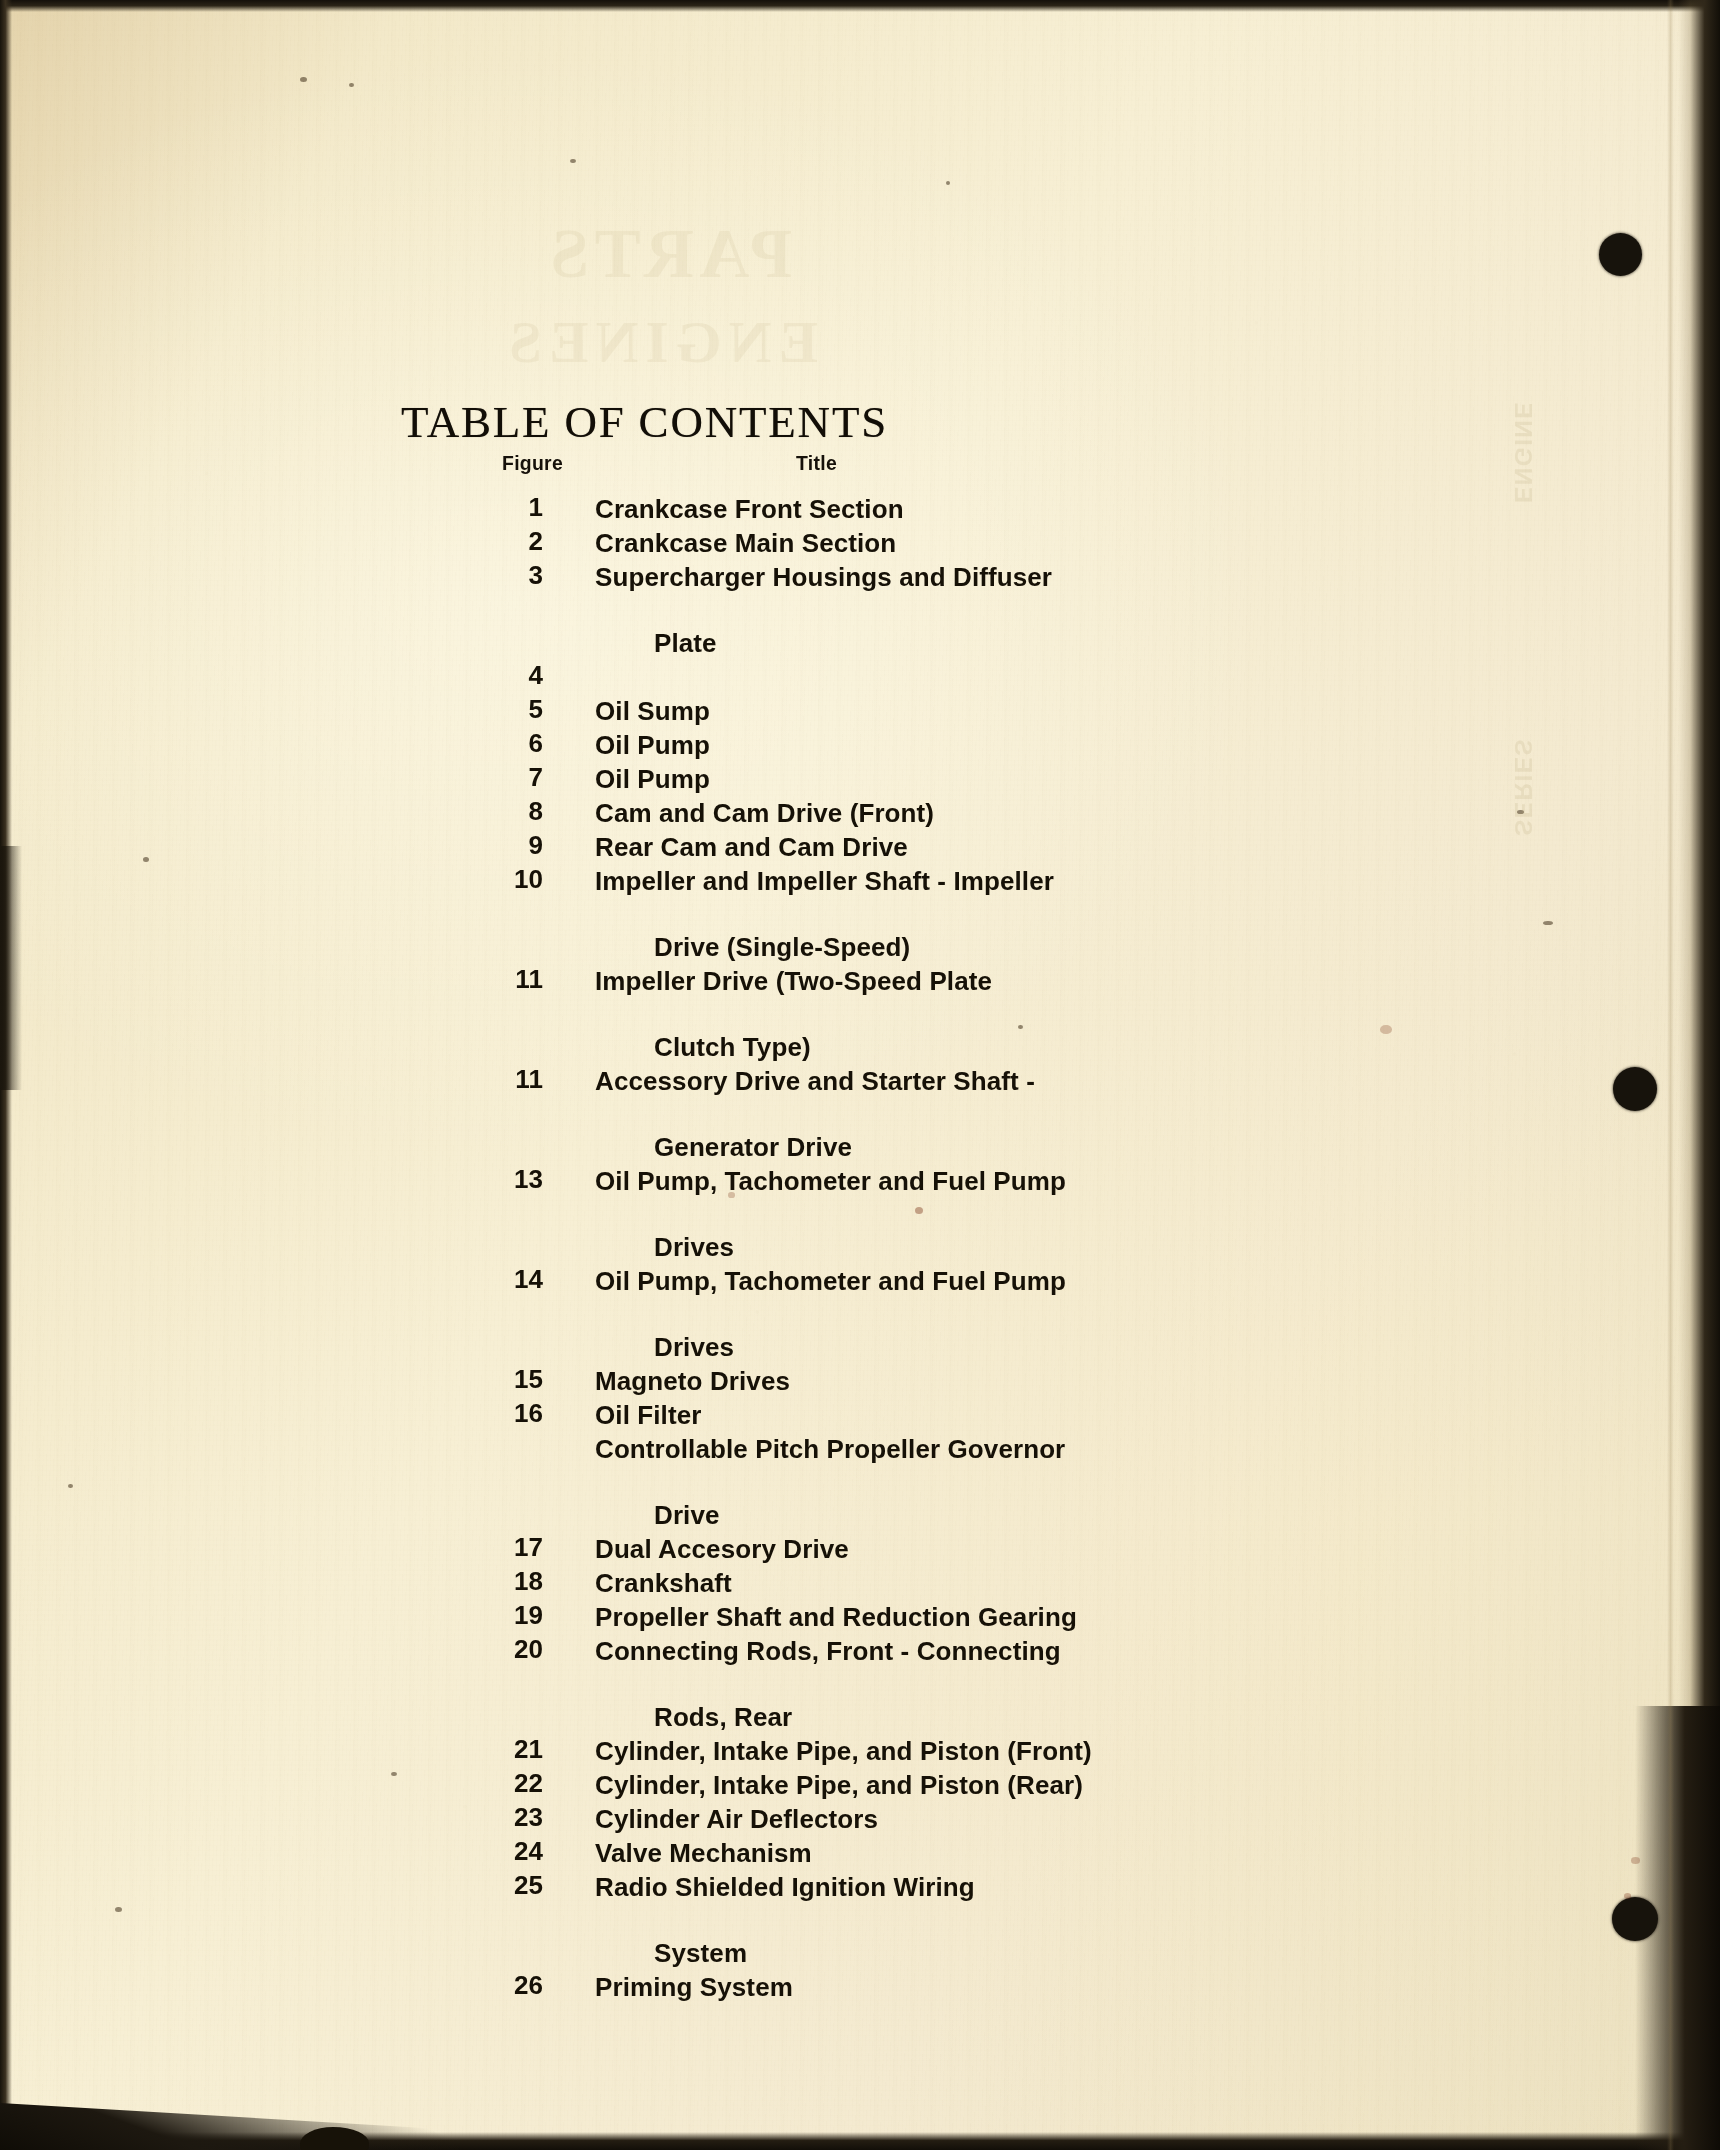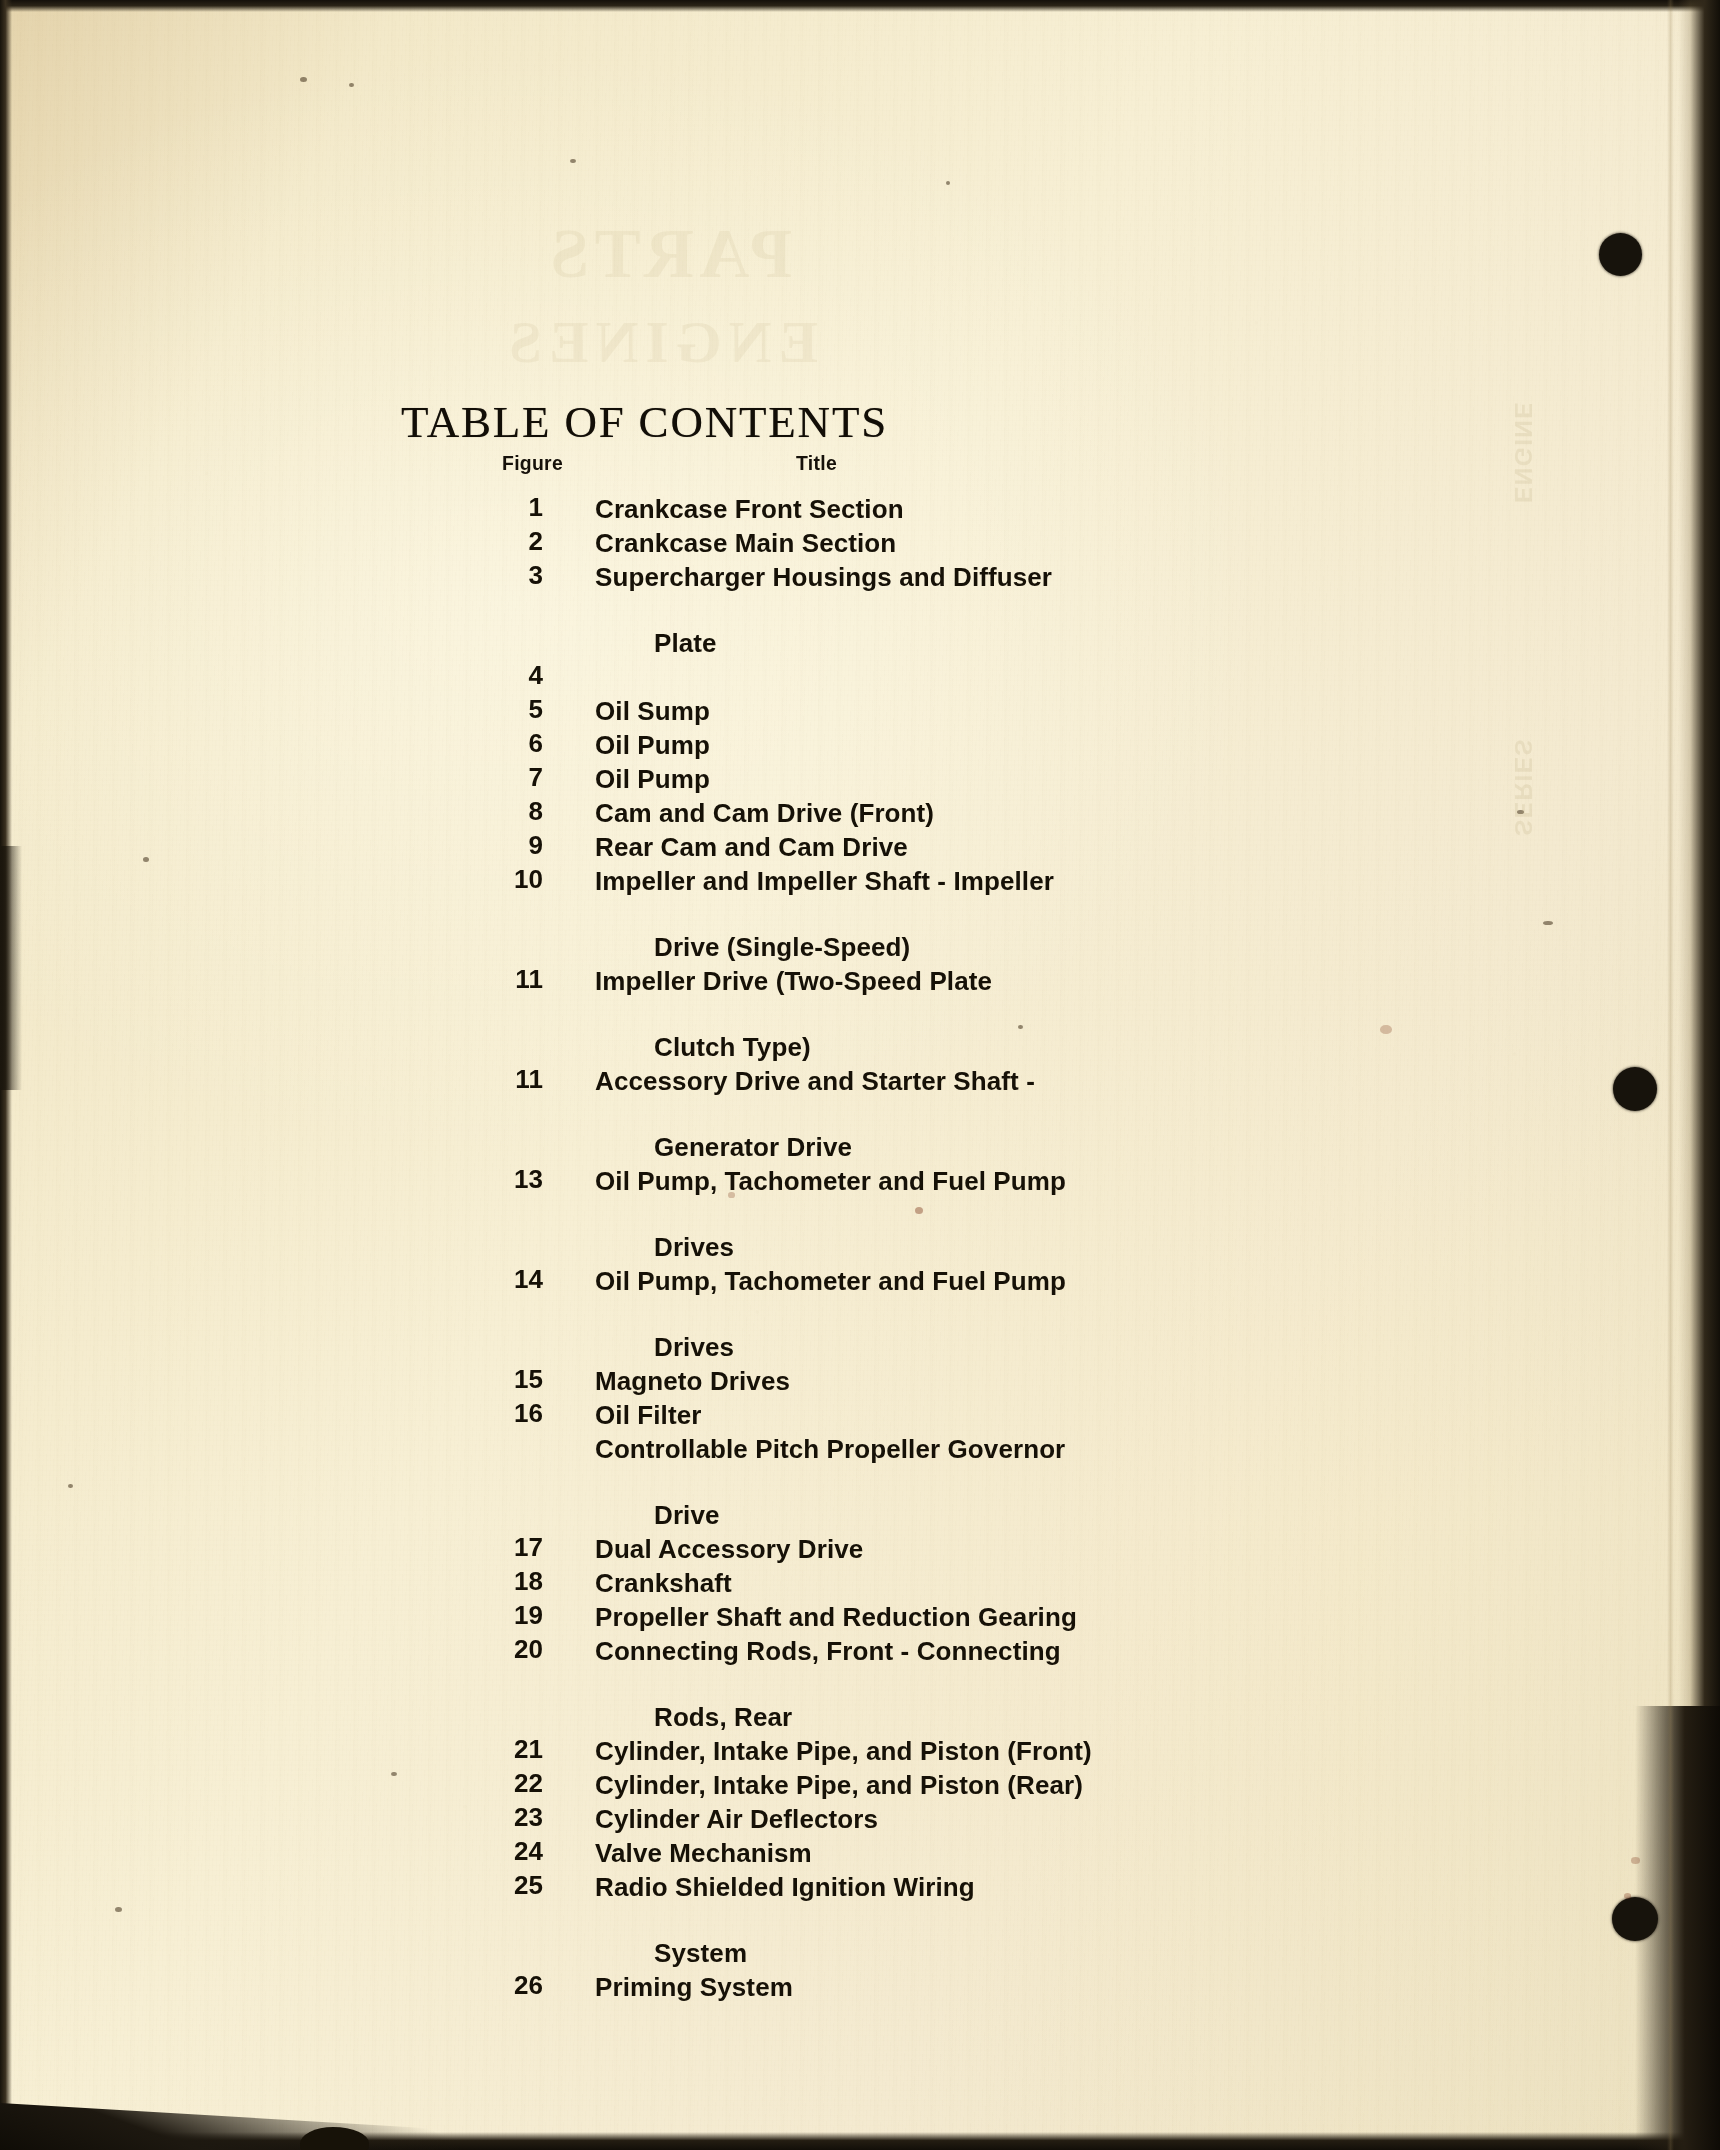--- a/index.html
+++ b/index.html
@@ -322,21 +322,21 @@
         </div>
         <div class="toc-row no-num">
           <span class="fig-title">
             <span class="ln">Controllable Pitch Propeller Governor</span>
             <span class="ln cont">Drive</span>
           </span>
         </div>
         <div class="toc-row">
           <span class="fig-num">17</span>
           <span class="fig-title">
-            <span class="ln">Dual Accessory Drive</span>
+            <span class="ln">Dual Accesory Drive</span>
           </span>
         </div>
         <div class="toc-row">
           <span class="fig-num">18</span>
           <span class="fig-title">
             <span class="ln">Crankshaft</span>
           </span>
         </div>
         <div class="toc-row">
           <span class="fig-num">19</span>

